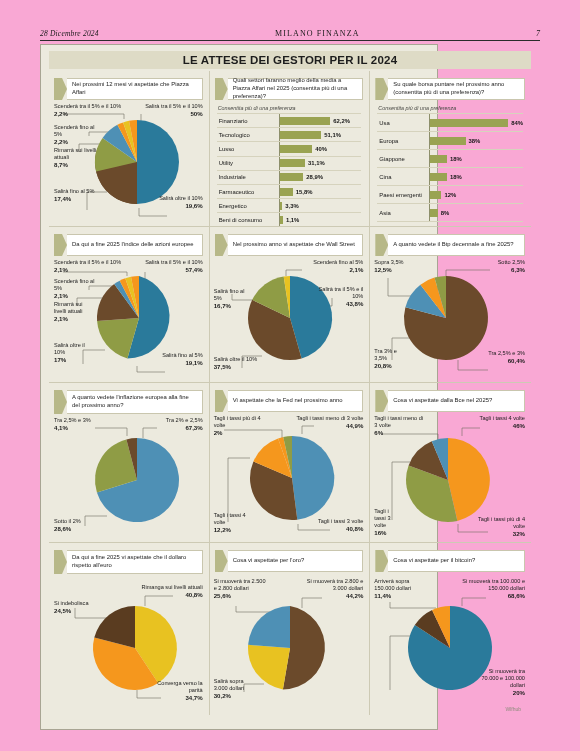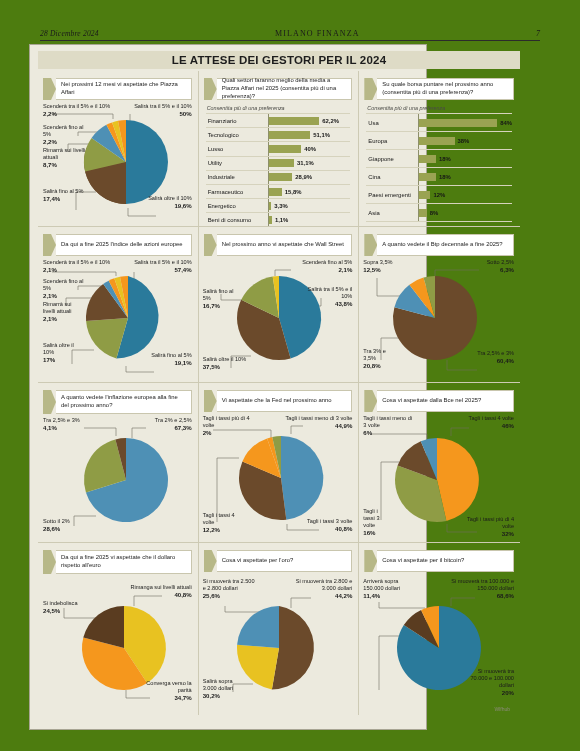--- a/index.html
+++ b/index.html
@@ -2,36 +2,36 @@
 <html><head>
 <meta charset="utf-8">
 <style>
   html,body{margin:0;padding:0;}
   body{
     width:580px;height:751px;
     background:#ffffff;
     font-family:"Liberation Sans", sans-serif;
     overflow:hidden;
   }
-  .page{position:relative;width:580px;height:751px;background:#4d7c0f;}
+  .page{position:relative;width:580px;height:751px;background:#f9a8d4;}
 
   
   .masthead{
     position:absolute;left:40px;top:22px;width:500px;height:16px;
     display:flex;align-items:flex-end;justify-content:space-between;
     border-bottom:1px solid #2b2b2b;
     padding-bottom:2px;
   }
   .mh-date{font-family:"Liberation Serif",serif;font-style:italic;font-size:7.5px;color:#1a1a1a;letter-spacing:.2px;}
   .mh-title{font-family:"Liberation Serif",serif;font-size:8px;color:#1a1a1a;letter-spacing:1.1px;font-weight:400;text-align:center;}
   .mh-page{font-family:"Liberation Serif",serif;font-style:italic;font-size:8px;color:#1a1a1a;}
 
   
   .frame{
-    position:absolute;left:29px;top:44px;width:398px;height:686px;
+    position:absolute;left:40px;top:44px;width:398px;height:686px;
     background:#eceade;
     border:1px solid #a8a593;
     box-sizing:border-box;
   }
   .band{
     position:absolute;left:8px;top:6px;width:482px;height:18px;
     background:#dedbc6;
   }
   .main-title{
     position:absolute;left:8px;top:6px;width:482px;height:18px;

